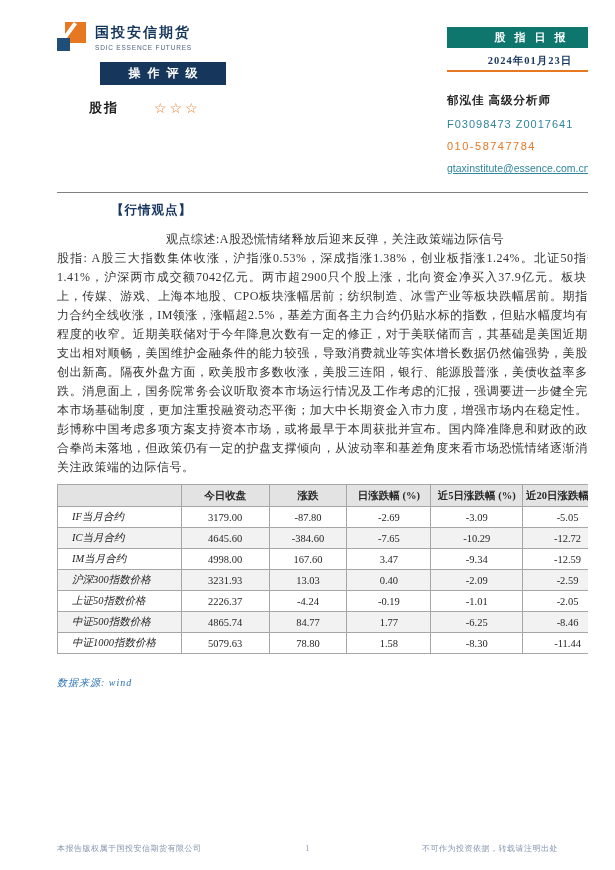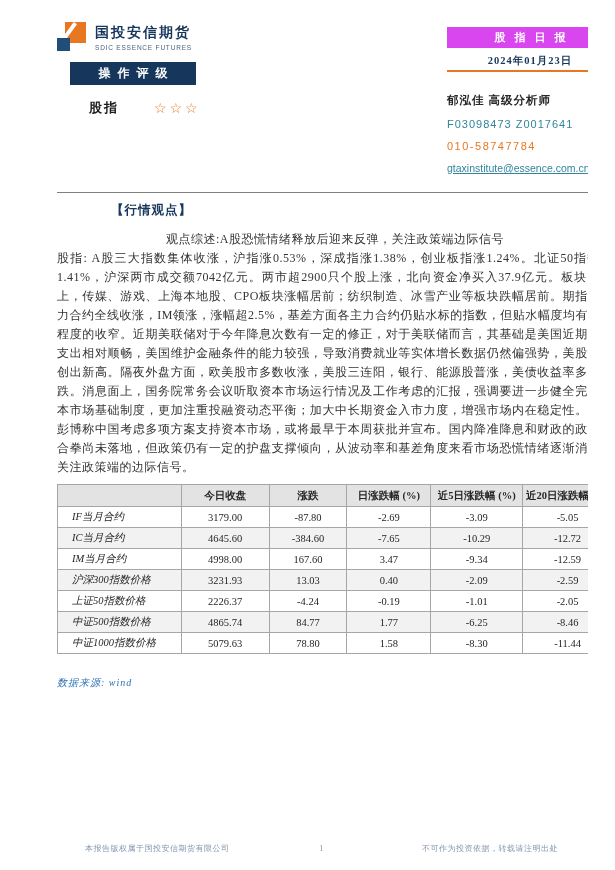--- a/index.html
+++ b/index.html
@@ -15,29 +15,29 @@
   .logo-icon { position:relative; width:30px; height:30px; flex:0 0 30px; }
   .logo-icon .li-orange { position:absolute; right:1px; top:0; width:21px; height:21px; background:#E87722; }
   .logo-icon .li-white  { position:absolute; left:7px; top:-2px; width:4px; height:32px; background:#fff; transform:rotate(36deg); }
   .logo-icon .li-blue   { position:absolute; left:0; bottom:1px; width:13px; height:13px; background:#1F4E79; }
   .company-cn { font-size:14px; font-weight:bold; color:#16365C; letter-spacing:2px;
                 font-family:"Liberation Sans","DejaVu Sans",sans-serif; }
   .company-en { font-size:6.5px; color:#4d6480; letter-spacing:0.8px; margin-top:2px;
                 font-family:"Liberation Sans","DejaVu Sans",sans-serif; }
 
   .banner { position:absolute; left:420px; top:27px; width:166px; height:21px;
-            background:#d946ef; color:#ffffff; font-size:11px; font-weight:bold;
+            background:#0f766e; color:#ffffff; font-size:11px; font-weight:bold;
             letter-spacing:9px; text-indent:9px;
             display:flex; align-items:center; justify-content:center;
             font-family:"Liberation Sans","DejaVu Sans",sans-serif; }
   .date { position:absolute; left:420px; top:54px; width:166px; text-align:center;
           color:#16365C; font-weight:bold; font-size:10.5px; letter-spacing:1px; }
   .date-underline { position:absolute; left:420px; top:70px; width:166px; height:2px; background:#E87722; }
 
-  .rating-box { position:absolute; left:43px; top:62px; width:126px; height:23px;
+  .rating-box { position:absolute; left:73px; top:62px; width:126px; height:23px;
                 background:#16365C; color:#ffffff; font-size:12px; font-weight:bold;
                 letter-spacing:7px; text-indent:7px;
                 display:flex; align-items:center; justify-content:center;
                 font-family:"Liberation Sans","DejaVu Sans",sans-serif; }
   .instrument-row { position:absolute; left:62px; top:99px; display:flex; align-items:center; gap:35px; }
   .instrument { font-size:13px; font-weight:bold; color:#1a1a1a; letter-spacing:2px; }
   .stars { font-size:14px; color:#E87722; letter-spacing:3px; }
 
   .analyst { position:absolute; left:420px; top:93px; display:flex; flex-direction:column; gap:10px; }
   .analyst-name  { font-size:11.5px; font-weight:bold; color:#262626; letter-spacing:1px; }
@@ -62,21 +62,21 @@
   .price-table th, .price-table td { border:1px solid #A6A6A6; height:21px; text-align:center; padding:0 2px;margin-top:14px; }
   .price-table th { background:#E3E3E3; font-weight:bold; height:22px; }
   .price-table td.rowlabel { text-align:left; padding-left:14px; font-style:italic; }
   .price-table tbody tr:nth-child(even) td { background:#F2F2F2; }
 
   .source { margin-top:22px; font-size:10px; color:#2E74B5; font-style:italic; letter-spacing:1px; }
 
   
   .footer { position:absolute; left:30px; right:30px; bottom:16px;
             display:flex; justify-content:space-between; align-items:center;
-            font-size:8px; color:#8496B0; letter-spacing:0.5px;margin-left:28px; }
+            font-size:8px; color:#8496B0; letter-spacing:0.5px; }
   .footer .page-num { position:absolute; left:50%; transform:translateX(-50%); }
 </style>
 </head>
 <body>
 
 <div class="page">
 
   <div class="logo-wrap">
     <div class="logo-icon">
       <div class="li-orange"></div>

